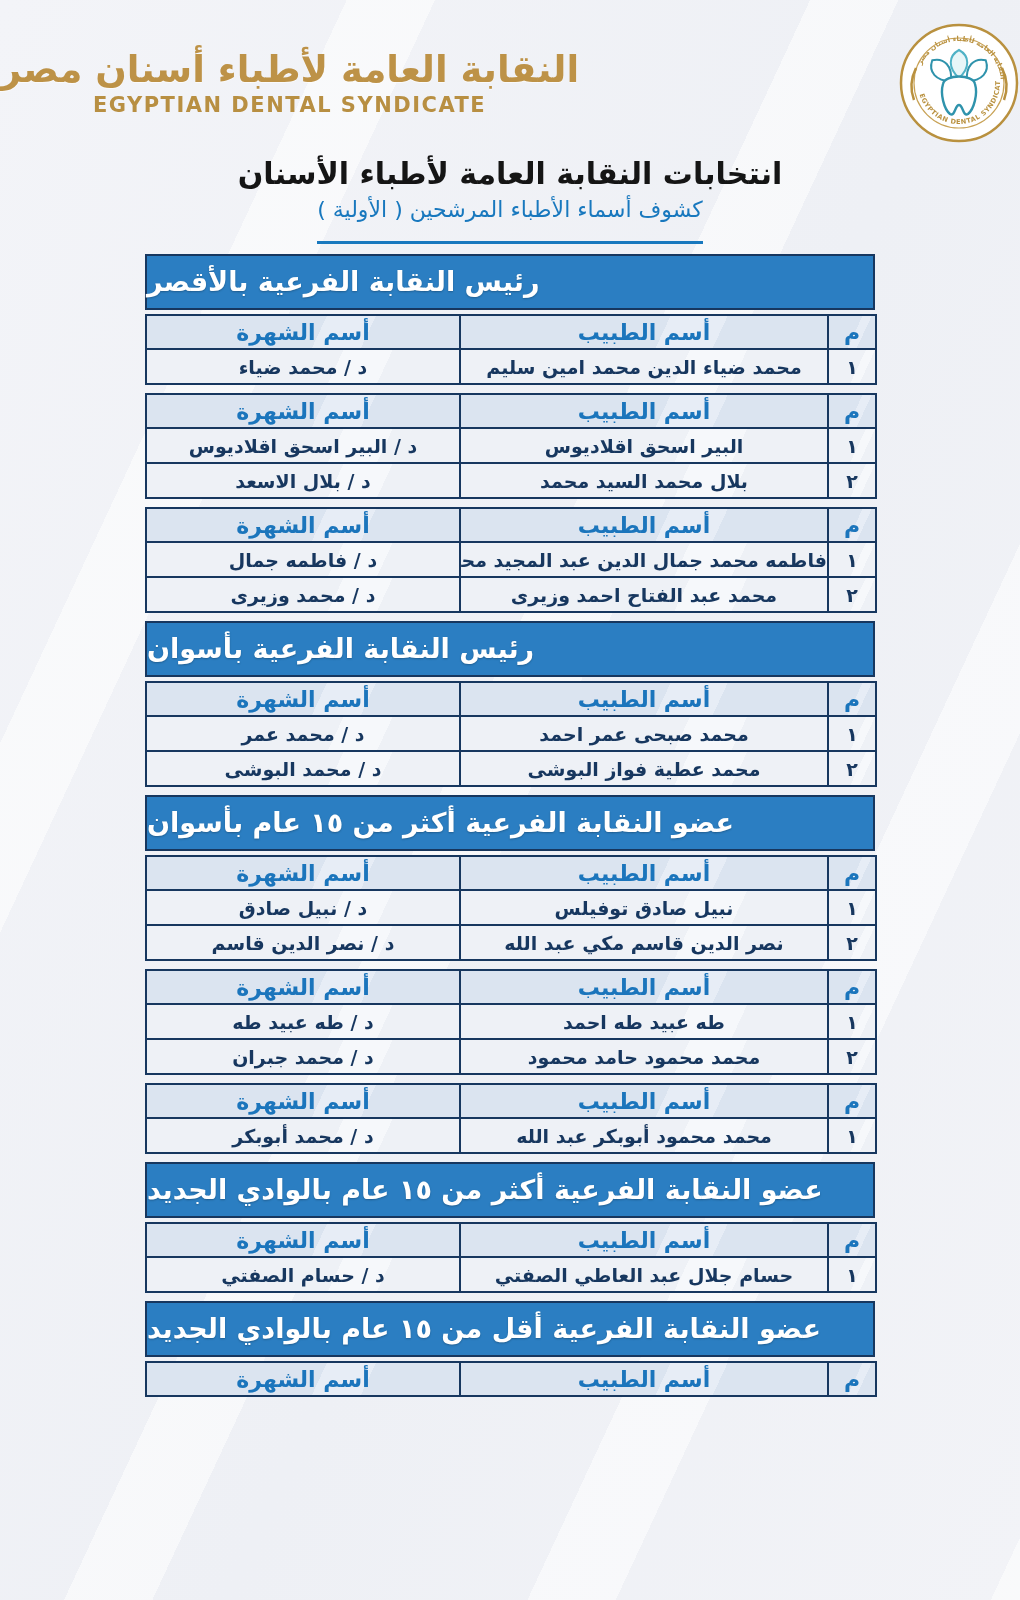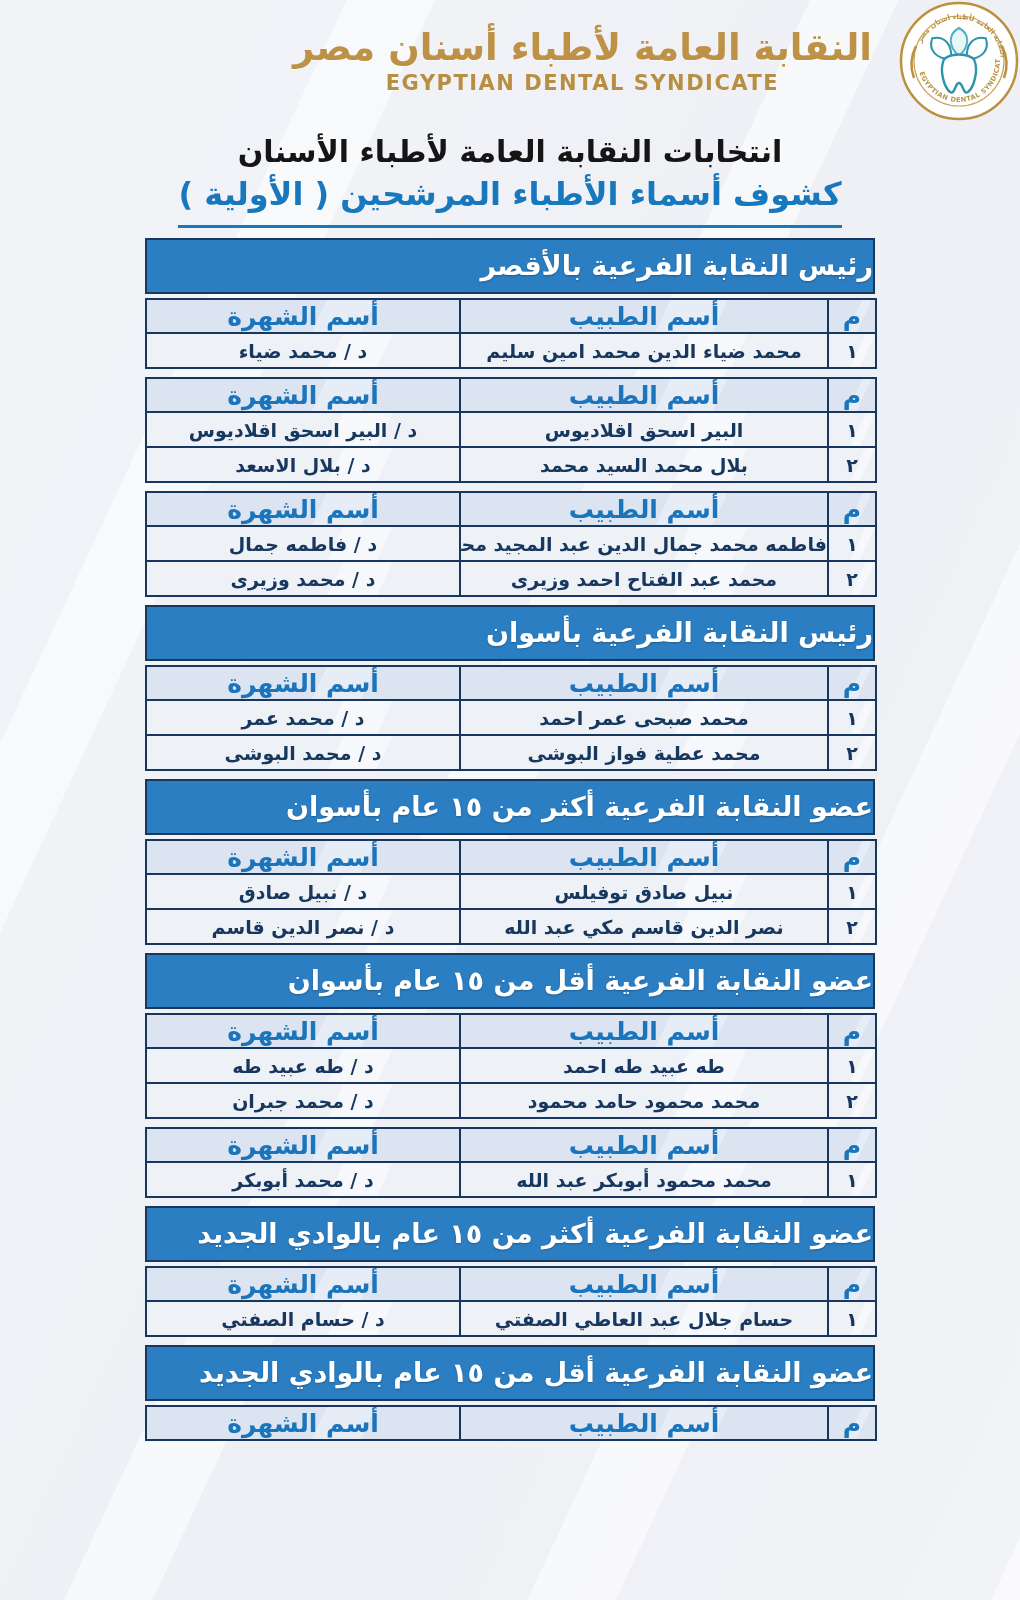--- a/index.html
+++ b/index.html
@@ -20,71 +20,71 @@
     background:repeating-linear-gradient(115deg,
       rgba(255,255,255,0) 0 160px,
       rgba(255,255,255,.55) 160px 240px,
       rgba(255,255,255,0) 240px 420px);
     pointer-events:none; z-index:0;
   }
   .content{ position:relative; z-index:1; }
 
   
   .brand-row{
-    display:flex; justify-content:flex-end; align-items:center;
-    gap:26px; 
+    display:flex; justify-content:space-between; align-items:center;
+    gap:26px; padding-top:22px;
   }
   .brand-text{ text-align:center; }
   .brand-arabic{
     direction:rtl; color:#bd9247; font-weight:bold;
     font-size:37px; line-height:1.15;
     text-shadow:0 1px 0 rgba(255,255,255,.6);
   }
   .brand-english{
     color:#b88f42; font-weight:bold; font-size:21px;
     letter-spacing:1.5px; margin-top:2px;
   }
   .logo{ width:122px; height:122px; flex:0 0 auto; }
 
   .main-title{
     direction:rtl; text-align:center; margin-top:12px;
     color:#151515; font-weight:bold; font-size:30px;
   }
   .sub-title-wrap{ text-align:center; margin-top:6px; }
   .sub-title{
     direction:rtl; display:inline-block;
-    color:#1878be; font-weight:bold; font-size:32px;
-    border-bottom:3px solid #1878be; padding-bottom:12px;
+    color:#1878be; font-weight:normal; font-size:22px;
+    border-bottom:3px solid #1878be; padding-bottom:19px;
   }
 
   
   .sections{ margin-top:10px; }
   .section{ margin:0 auto 8px auto; width:730px; }
   .section-bar{
     background:#2b7ec2;
     border:2px solid #17375f;
     color:#fff; font-weight:bold; font-size:27px;
-    text-align:right; direction:rtl;
+    text-align:left; direction:rtl;
     line-height:52px; height:56px;
     text-shadow:0 1px 2px rgba(0,0,0,.25);
   }
   table.tbl{
     width:730px; margin-top:4px;
     border-collapse:collapse; direction:rtl;
     table-layout:fixed;
   }
   .tbl th,.tbl td{
     border:2px solid #17375f;
     text-align:center; vertical-align:middle;
     font-weight:bold;
     overflow:hidden; white-space:nowrap;
   }
   .tbl thead th{
     background:linear-gradient(115deg,#dbe4f0 0 55%,#e7edf6 55% 70%,#dbe4f0 70%);
-    color:#1b75bc; font-size:25px; height:34px;
+    color:#1b75bc; font-size:22px; height:34px;
   }
   .tbl tbody td{
     background:linear-gradient(115deg,#eef1f6 0 60%,#f6f8fb 60% 75%,#eef1f6 75%);
     color:#17375f; font-size:19px; height:35px;
   }
   col.c-num{ width:48px; }
   col.c-doc{ width:368px; }
   col.c-known{ width:314px; }
 </style>
 </head>
@@ -273,21 +273,20 @@
   <tr>
     <td>٢</td>
     <td>نصر الدين قاسم مكي عبد الله</td>
     <td>د / نصر الدين قاسم</td>
   </tr>
 </tbody>
     </table>
   </section>
 
   <section class="section">
-    <div class="section-bar">عضو النقابة الفرعية أقل من ١٥ عام بأسوان</div>
     <table class="tbl" dir="rtl">
       <colgroup>
               <col class="c-num">
               <col class="c-doc">
               <col class="c-known">
             </colgroup>
       <thead>
         <tr>
           <th>م</th>
           <th>أسم الطبيب</th>

